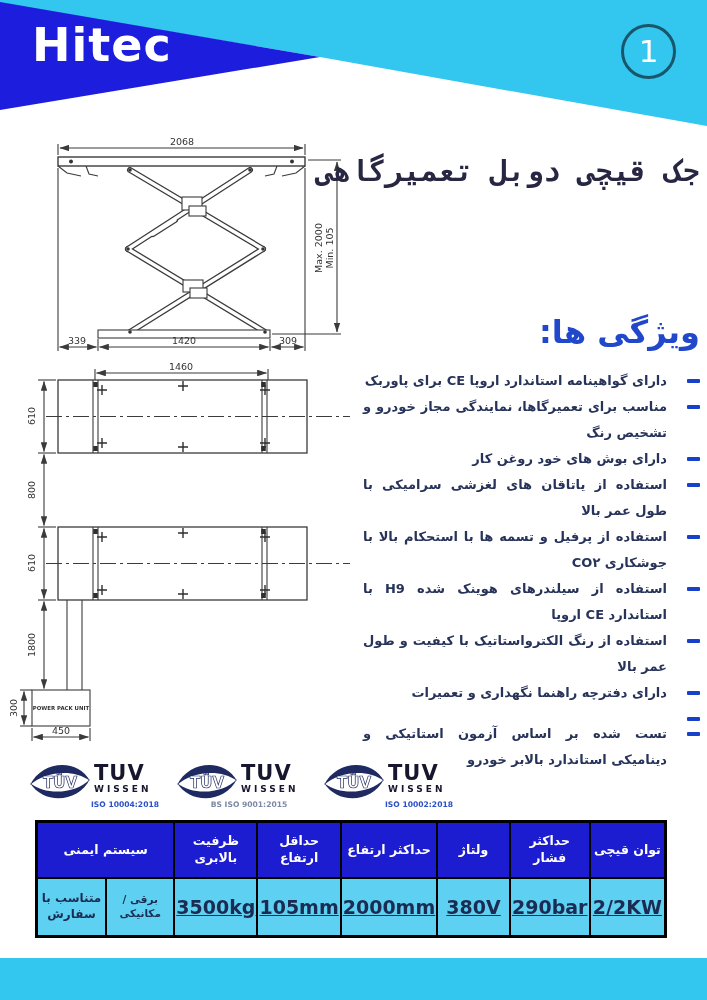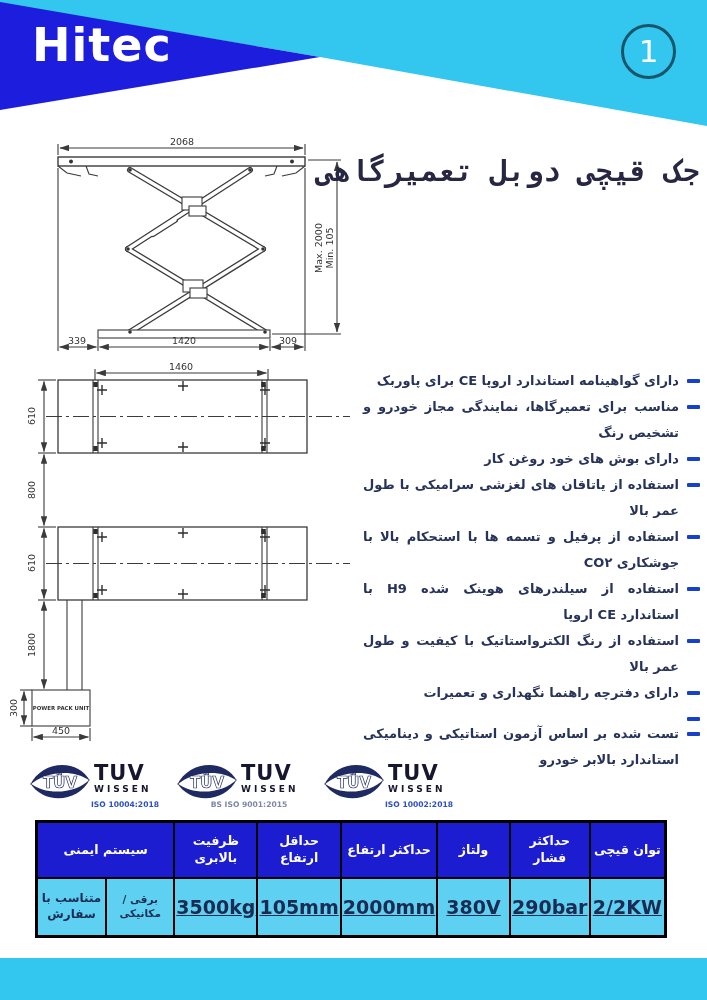--- a/index.html
+++ b/index.html
@@ -9,21 +9,21 @@
 
   
   .brand{position:absolute;left:32px;top:18px;font-size:46px;font-weight:bold;color:#ffffff;letter-spacing:1px;}
   .badge{position:absolute;left:621px;top:24px;width:49px;height:49px;border:3px solid #19566b;border-radius:50%;
          color:#ffffff;font-size:31px;text-align:center;line-height:48px;}
 
   
   .title{position:absolute;top:154px;right:7px;direction:rtl;font-size:29px;font-weight:bold;color:#272743;font-family:Liberation Mono, monospace;}
   .feat-head{position:absolute;top:313px;right:7px;direction:rtl;font-size:32px;font-weight:bold;color:#2148ca;}
   .feat-list{position:absolute;top:368px;right:7px;width:337px;margin:0;padding:0;list-style:none;direction:rtl;}
-  .feat-list li{display:flex;gap:8px;direction:rtl;font-size:13px;font-weight:bold;color:#27335a;
+  .feat-list li{display:flex;gap:20px;direction:rtl;font-size:13px;font-weight:bold;color:#27335a;
                 line-height:26px;text-align:justify;}
   .dash{flex:0 0 13px;height:4px;background:#1641c8;margin-top:11px;border-radius:1px;}
 
   
   svg text{font-family:"DejaVu Sans", sans-serif;font-size:9.5px;fill:#333333;}
   svg text.small{font-size:5.4px;font-weight:bold;}
 
   
   .tuv-row{position:absolute;top:757px;left:28px;display:flex;gap:11px;}
   .tuv{position:relative;width:136px;height:56px;}
@@ -188,20 +188,21 @@
     <text transform="translate(27,56) rotate(-90)" text-anchor="middle">610</text>
     <text transform="translate(27,130) rotate(-90)" text-anchor="middle">800</text>
     <text transform="translate(27,203) rotate(-90)" text-anchor="middle">610</text>
     <text transform="translate(27,285) rotate(-90)" text-anchor="middle">1800</text>
     <text transform="translate(9,348) rotate(-90)" text-anchor="middle">300</text>
     <text x="53" y="374" text-anchor="middle">450</text>
     <text class="small" x="53" y="350" text-anchor="middle">POWER PACK UNIT</text>
   </svg>
 
   <h1 class="title" style="margin:0">جک قیچی دوبل تعمیرگاهی</h1>
+  <h2 class="feat-head" style="margin:0">ویژگی ها:</h2>
 
   <ul class="feat-list">
     <li>
         <span class="dash"></span>
         <span>دارای گواهینامه استاندارد اروپا CE برای پاوربک</span>
       </li>
     <li>
         <span class="dash"></span>
         <span>مناسب برای تعمیرگاها، نمایندگی مجاز خودرو و تشخیص رنگ</span>
       </li>

